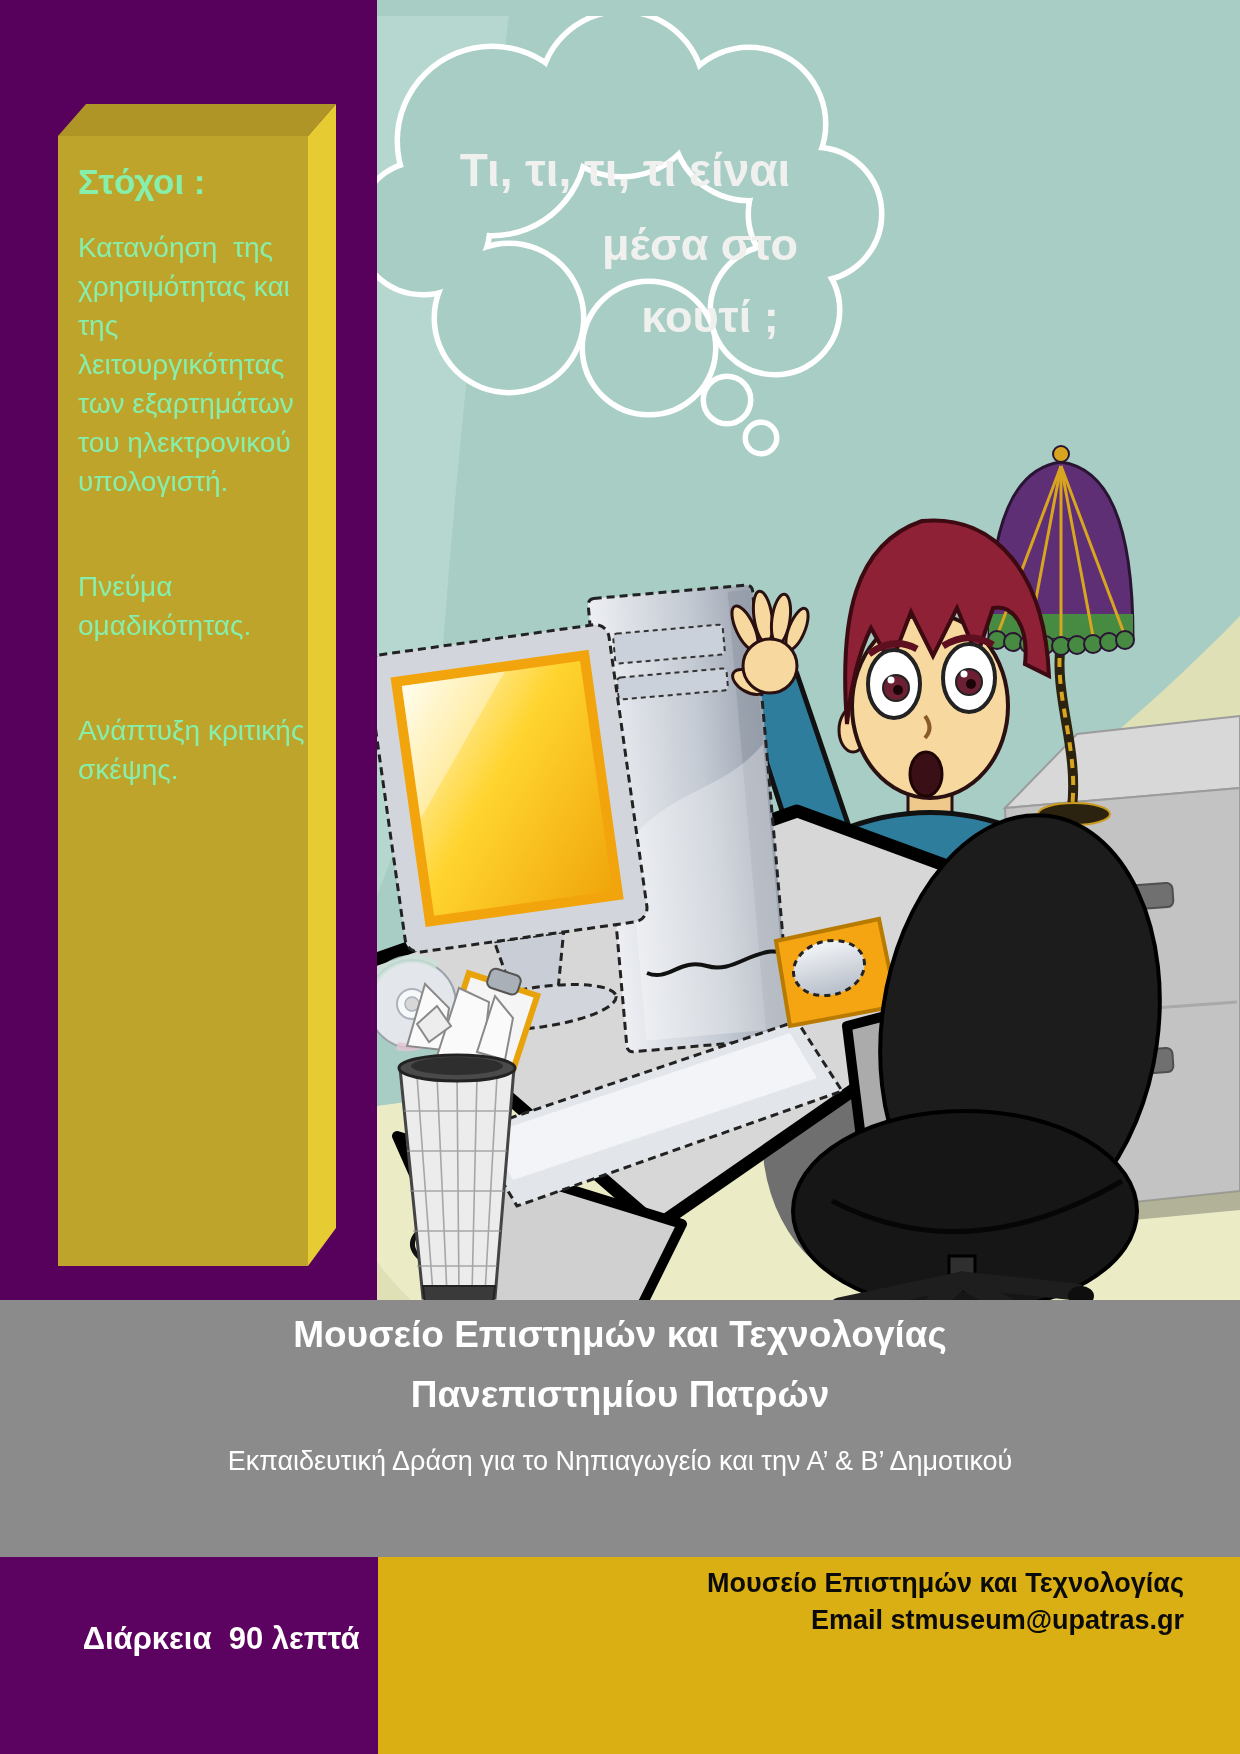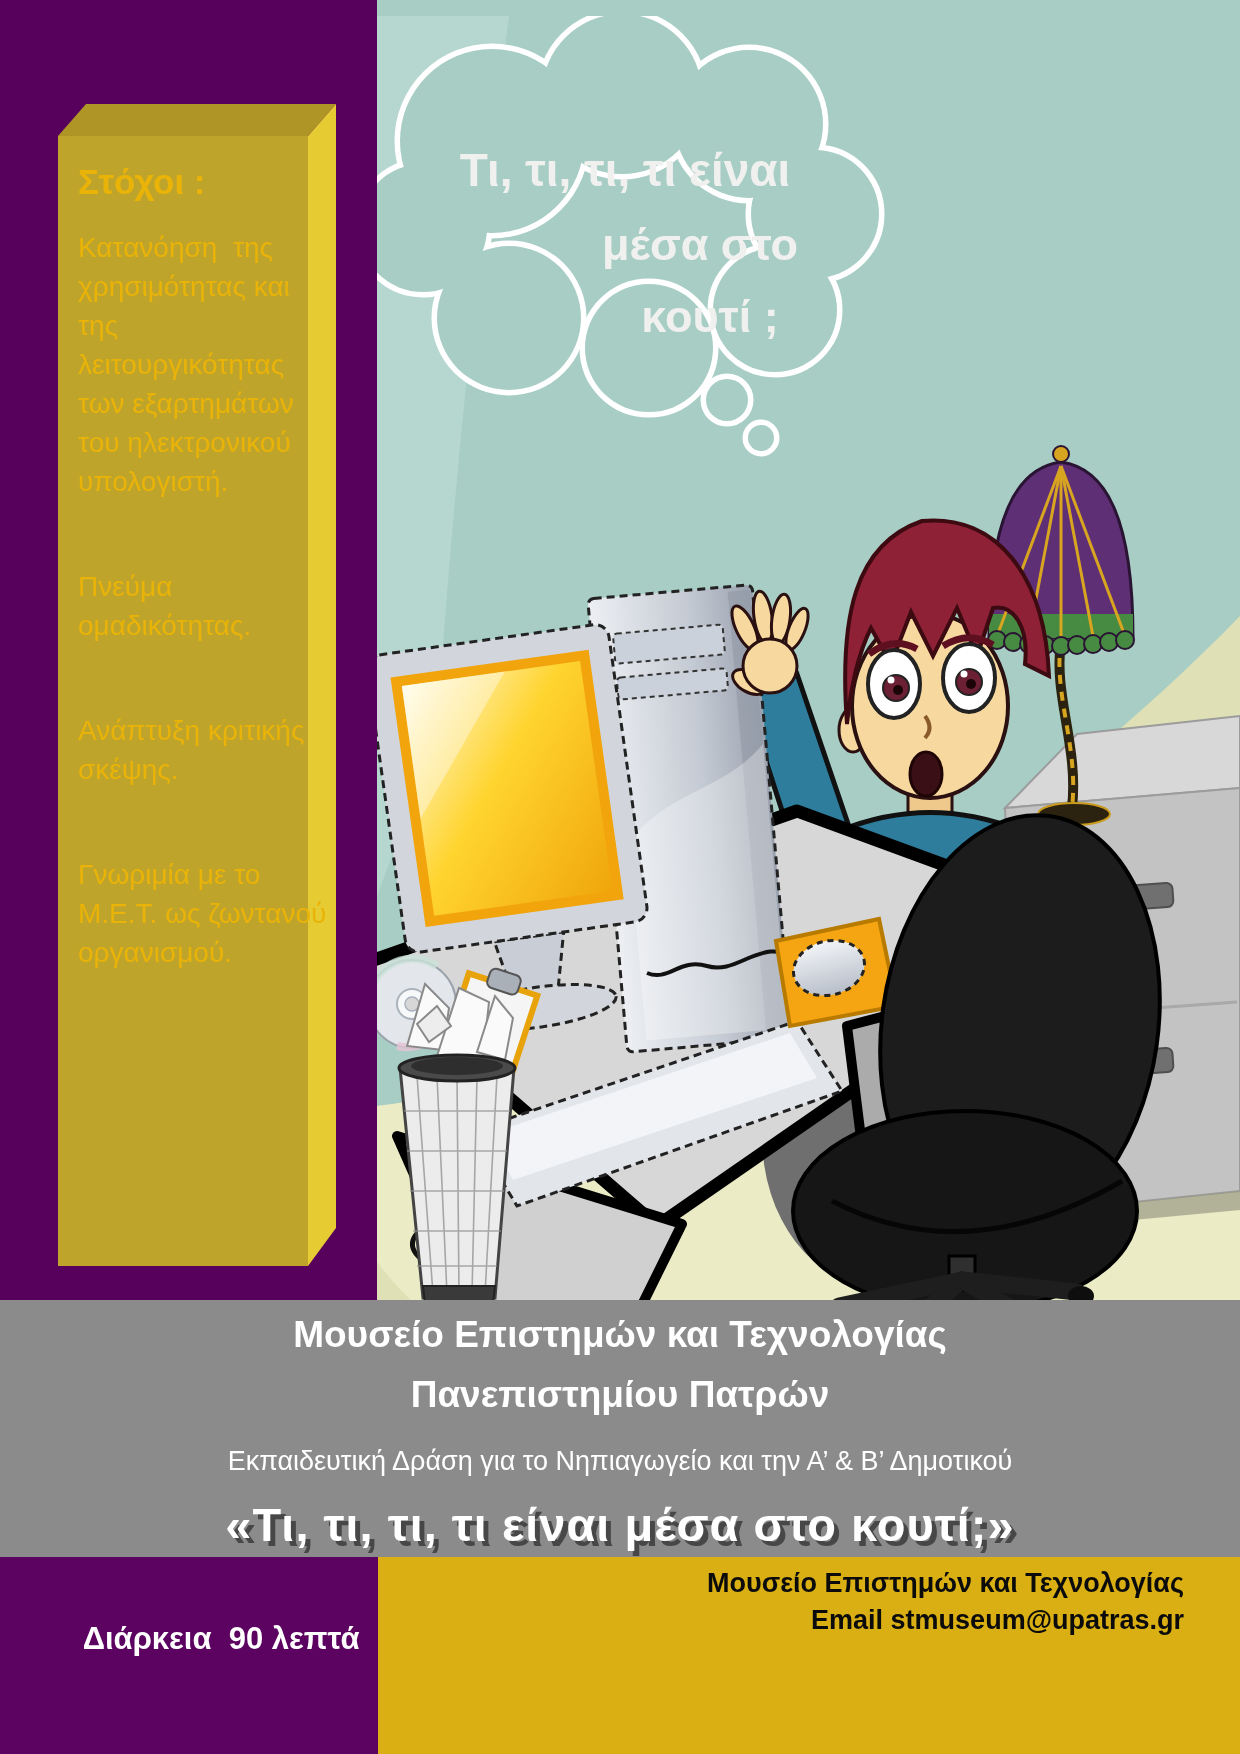--- a/index.html
+++ b/index.html
@@ -6,21 +6,21 @@
   .page{
     position:relative;width:1240px;height:1754px;overflow:hidden;
     font-family:"Liberation Sans",sans-serif;background:#A7CDC5;margin:0 auto;
   }
   
   .sidebar{position:absolute;left:0;top:0;width:377px;height:1300px;background:#57015C;}
   .goals-box{position:absolute;left:50px;top:100px;width:290px;height:1180px;}
   .goals-box svg{position:absolute;left:0;top:0;}
   .goals-content{
     position:absolute;left:8px;top:36px;width:276px;height:1130px;
-    padding:26px 6px 0 20px;box-sizing:border-box;color:#eab308;border-radius:19px;
+    padding:26px 6px 0 20px;box-sizing:border-box;color:#86efac;border-radius:19px;
   }
   .goals-title{font-size:35px;font-weight:bold;margin-bottom:26px;}
   .goal{font-size:28px;line-height:39px;margin:0 0 66px 0;white-space:pre-wrap;}
   
   .illustration{position:absolute;left:377px;top:16px;width:863px;height:1300px;}
   .illustration svg{display:block;}
   .bubble-text{font-family:"Liberation Sans",sans-serif;font-weight:bold;fill:#F0F1EF;}
   
   .gray-band{
     position:absolute;left:0;top:1300px;width:1240px;height:257px;background:#8B8B8B;
@@ -57,21 +57,20 @@
 
         <polygon points="258,36 286,4 286,1128 258,1166" fill="#E6CB33"></polygon>
 
         <rect x="8" y="36" width="250" height="1130" fill="#BFA42C"></rect>
       </svg>
       <div class="goals-content">
         <div class="goals-title">Στόχοι :</div>
         <p class="goal">Κατανόηση  της χρησιμότητας και της λειτουργικότητας των εξαρτημάτων του ηλεκτρονικού υπολογιστή.</p>
         <p class="goal">Πνεύμα ομαδικότητας.</p>
         <p class="goal">Ανάπτυξη κριτικής σκέψης.</p>
-        <p class="goal">Γνωριμία με το Μ.Ε.Τ. ως ζωντανού οργανισμού.</p>
       </div>
     </div>
   </div>
 
   <div class="illustration">
     <svg width="863" height="1300" viewBox="0 0 863 1300">
       <defs>
         <linearGradient id="screenGrad" x1="0" y1="0" x2="1" y2="1">
           <stop offset="0" stop-color="#FFFBE4"></stop>
           <stop offset="0.45" stop-color="#FFD42E"></stop>
@@ -290,21 +289,20 @@
         <ellipse cx="80" cy="1050" rx="46" ry="9" fill="#2E2E2E"></ellipse>
         <path d="M46,1270 L118,1270 L116,1288 L48,1288 Z" fill="#3A3A3A" stroke="#222222" stroke-width="2"></path>
       </g>
     </svg>
   </div>
 
   <div class="gray-band">
     <div class="band-title">Μουσείο Επιστημών και Τεχνολογίας</div>
     <div class="band-title2">Πανεπιστημίου Πατρών</div>
     <div class="band-subtitle">Εκπαιδευτική Δράση για το Νηπιαγωγείο και την Α’ &amp; Β’ Δημοτικού</div>
-    <div class="band-headline">«Τι, τι, τι, τι είναι μέσα στο κουτί;»</div>
   </div>
 
   <div class="footer">
     <div class="duration-box">
       <span>Διάρκεια  90 λεπτά</span>
     </div>
     <div class="contact-box">
       <div>Μουσείο Επιστημών και Τεχνολογίας</div>
       <div>Email stmuseum@upatras.gr</div>
     </div>

